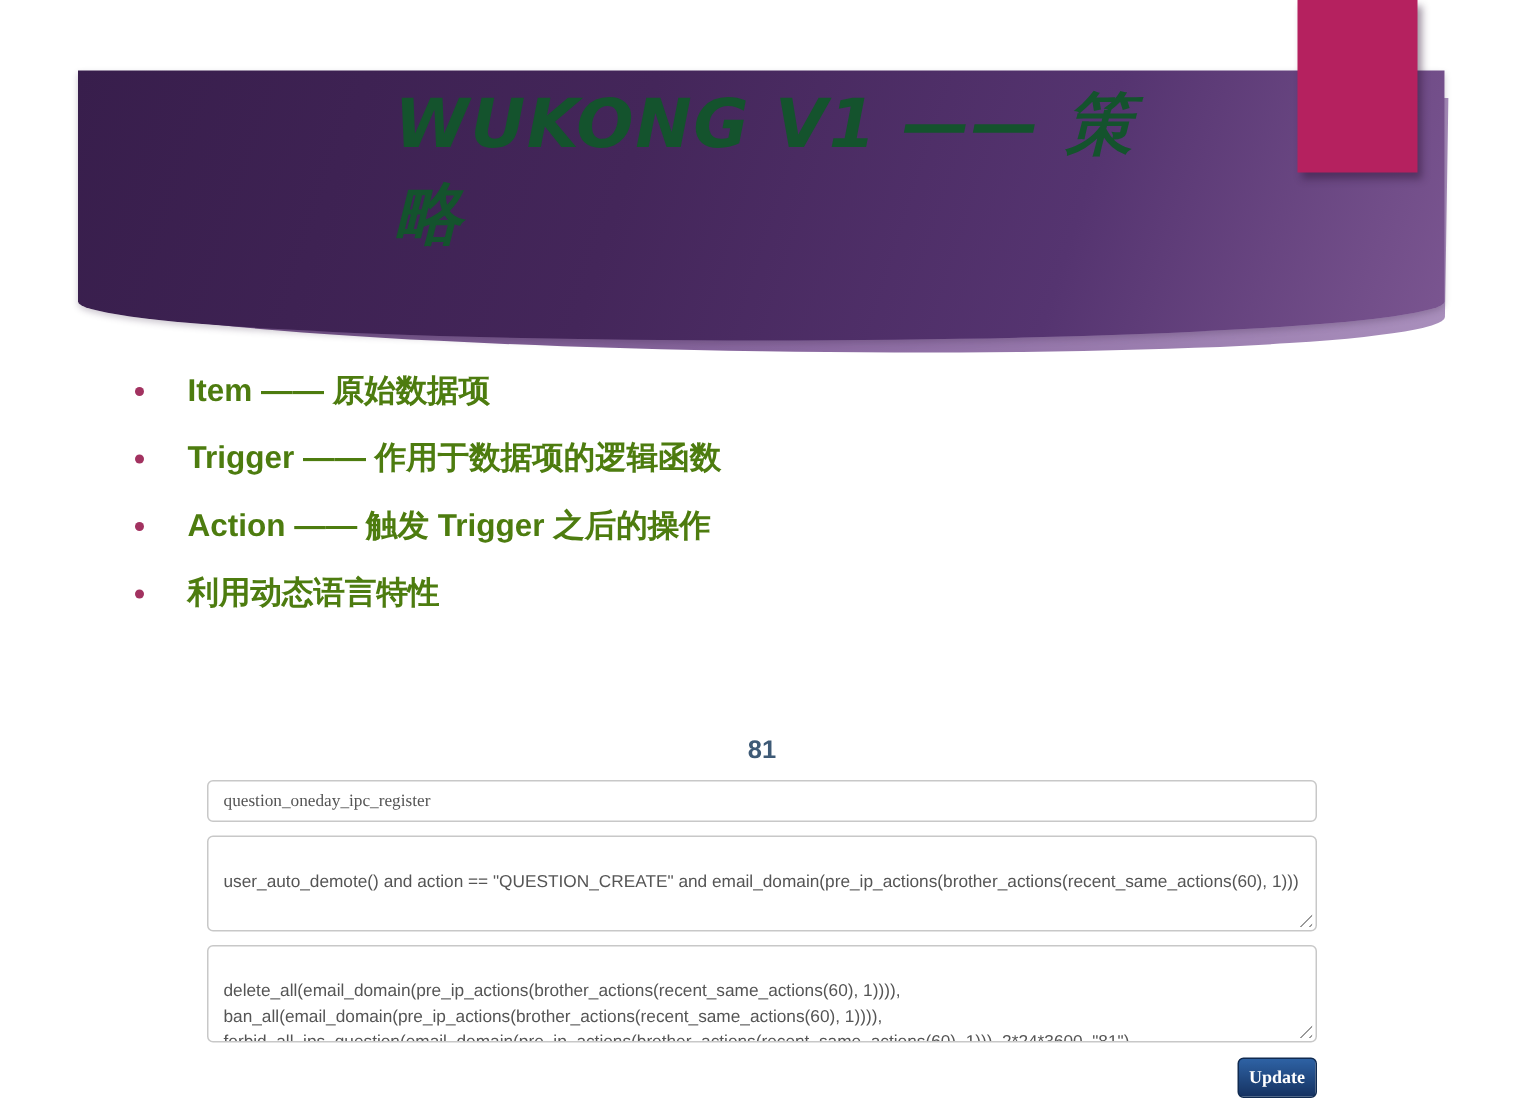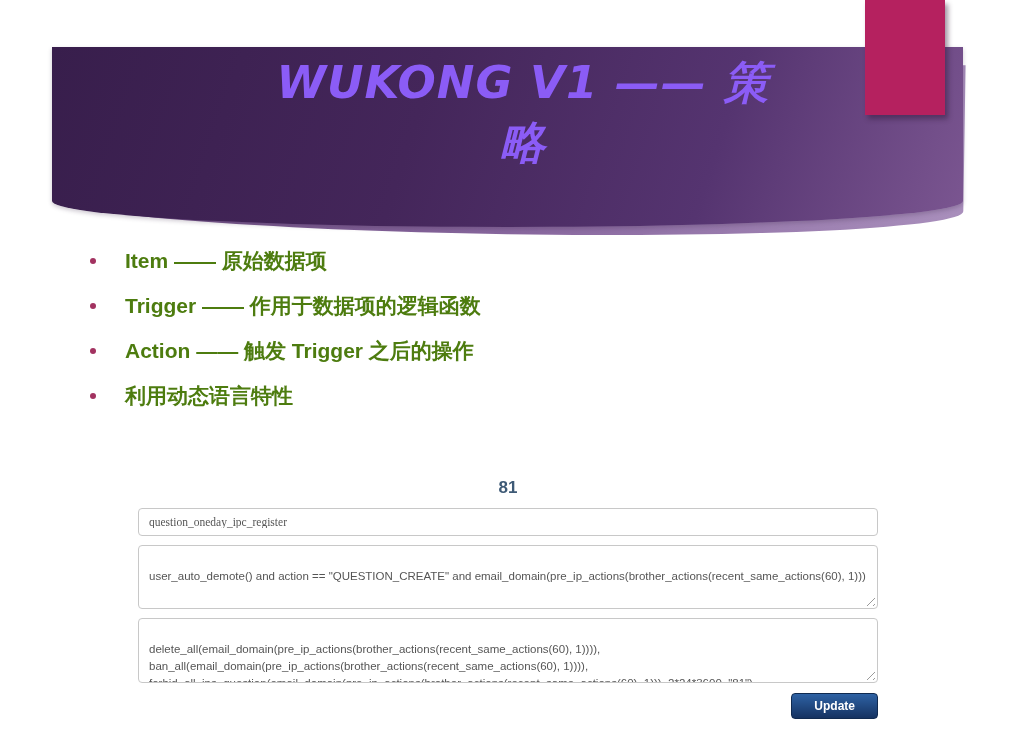--- a/index.html
+++ b/index.html
@@ -22,23 +22,23 @@
     transform-origin:0 100%;
   }
   .header-dark{
     position:absolute;left:0;top:0;width:100%;height:180px;
     background:linear-gradient(108deg,#381e4c 0%,#44265a 40%,#553470 72%,#7b5691 100%);
     border-radius:0 0 50% 50% / 0 0 26px 26px;
     box-shadow:0 2px 4px rgba(60,40,70,0.25);
   }
   .slide-title{
     position:absolute;left:211px;top:6px;width:520px;z-index:3;
-    color:#8b5cf6;font-family:"DejaVu Sans","Liberation Sans",sans-serif;
+    color:#14532d;font-family:"DejaVu Sans","Liberation Sans",sans-serif;
     font-size:45px;line-height:60px;font-weight:bold;font-style:italic;
-    letter-spacing:1px;margin:0;text-align:center;
+    letter-spacing:1px;margin:0;
   }
 
   
   .accent-rect{
     position:absolute;left:865px;top:0;width:80px;height:115px;z-index:6;
     background:#b5215f;
     box-shadow:3px 4px 5px rgba(45,20,50,0.45);
   }
 
   
@@ -51,21 +51,21 @@
     margin-bottom:21px;
     font-size:21px;line-height:24px;font-weight:600;color:#4d7c0f;
     font-family:"Liberation Sans","DejaVu Serif",serif;
   }
   .bullets .dot{
     flex:0 0 auto;width:6px;height:6px;border-radius:50%;
     background:#a23260;margin:9px 29px 0 2px;
   }
 
   
-  .rule-form{position:absolute;left:138px;top:478px;width:740px;}
+  .rule-form{position:absolute;left:138px;top:490px;width:740px;}
   .rule-id{
     text-align:center;color:#3e5a76;font-weight:bold;font-size:17px;
     margin:0 0 10px 0;
   }
   .rule-name-input{
     box-sizing:border-box;display:block;width:100%;height:28px;
     border:1px solid #c8c8c8;border-radius:4px;padding:0 10px;
     font-size:11.5px;color:#555;outline:none;
     font-family:Liberation Serif, serif;
   }
@@ -81,23 +81,23 @@
   .ta-action{height:65px;}
   .grip{
     position:absolute;right:3px;bottom:3px;width:9px;height:9px;
     background:repeating-linear-gradient(135deg,transparent 0 2px,#9a9a9a 2px 3px,transparent 3px 4.5px);
     clip-path:polygon(100% 0,100% 100%,0 100%);
   }
   .btn-row{margin-top:10px;text-align:right;}
   .update-btn{
     display:inline-block;border:1px solid #102a50;border-radius:4px;
     background:linear-gradient(#2e62a4,#153261);
-    color:#ffffff;font-size:12px;font-weight:bold;padding:5px 22px;
+    color:#ffffff;font-size:12px;font-weight:bold;padding:5px 7px;
     cursor:pointer;
-    font-family:Liberation Sans, sans-serif;
+    font-family:Liberation Serif, serif;
   }
 </style>
 </head>
 <body>
 
 <div class="header-wrap">
   <div class="header-light"></div>
   <div class="header-dark"></div>
   <h1 class="slide-title">WUKONG V1 —— 策略</h1>
 </div>

